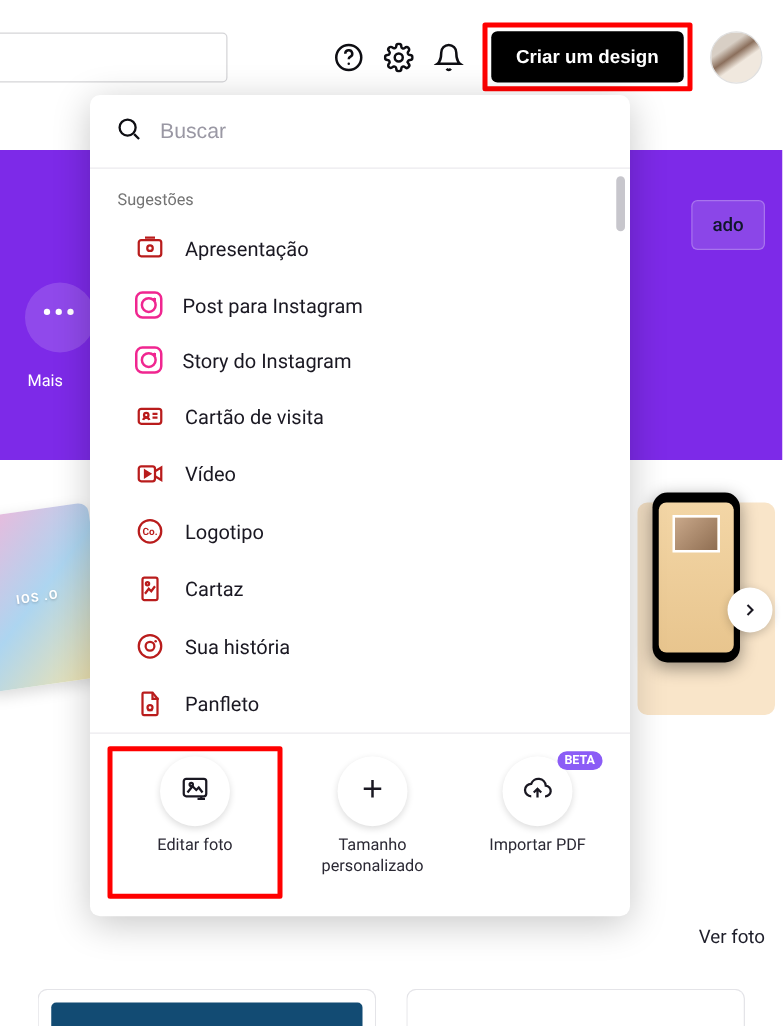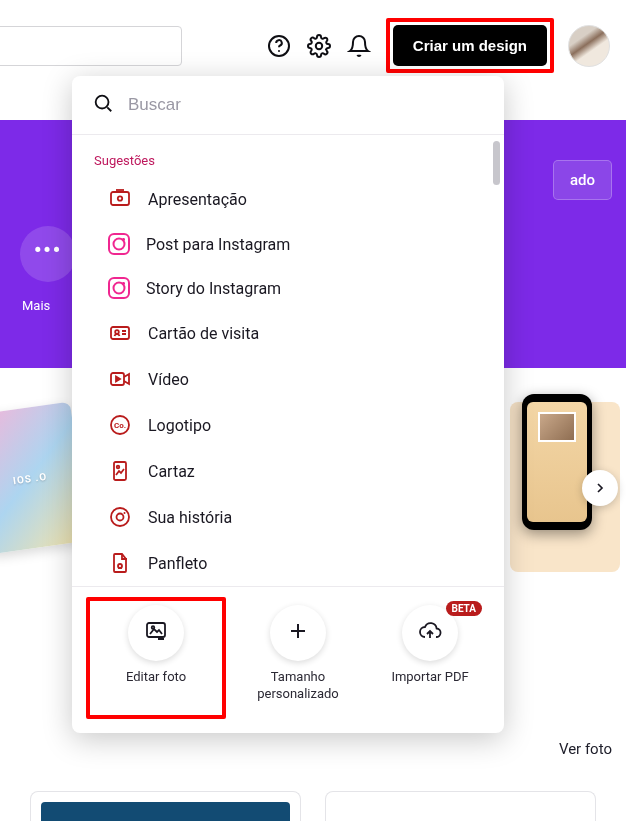--- a/index.html
+++ b/index.html
@@ -77,21 +77,21 @@
       background: #7d2ae8;
       color: #fff;
       z-index: 1;
     }
     .hero-btn-frag {
       position: absolute;
       top: 40px;
       right: 14px;
       background: #8b46e8;
       border: 1px solid rgba(255,255,255,0.25);
-      color: #ffffff;
+      color: #0f172a;
       padding: 10px 16px;
       border-radius: 5px;
       font-size: 15px;
       font-weight: 500;
     }
     .more-circle {
       position: absolute;
       left: 20px;
       top: 226px;
       width: 56px;
@@ -277,21 +277,21 @@
       position: absolute;
       right: 4px;
       top: 6px;
       width: 7px;
       height: 44px;
       background: #c7c6cc;
       border-radius: 4px;
     }
     .dd-section-title {
       font-size: 13px;
-      color: #be185d;
+      color: #737373;
       padding: 18px 22px 8px;
     }
     .dd-item {
       display: flex;
       align-items: center;
       gap: 16px;
       padding: 11px 36px;
       cursor: pointer;
     }
     .dd-icon {
@@ -362,21 +362,21 @@
       font-size: 13px;
       color: #2b2934;
       text-align: center;
       line-height: 1.3;
       max-width: 96px;
     }
     .beta-badge {
       position: absolute;
       top: 0;
       right: 14px;
-      background: #b91c1c;
+      background: #8b5cf6;
       color: #fff;
       font-size: 10px;
       font-weight: 700;
       padding: 2px 6px;
       border-radius: 9px;
     }
   </style>
 </head>
 <body>
 

